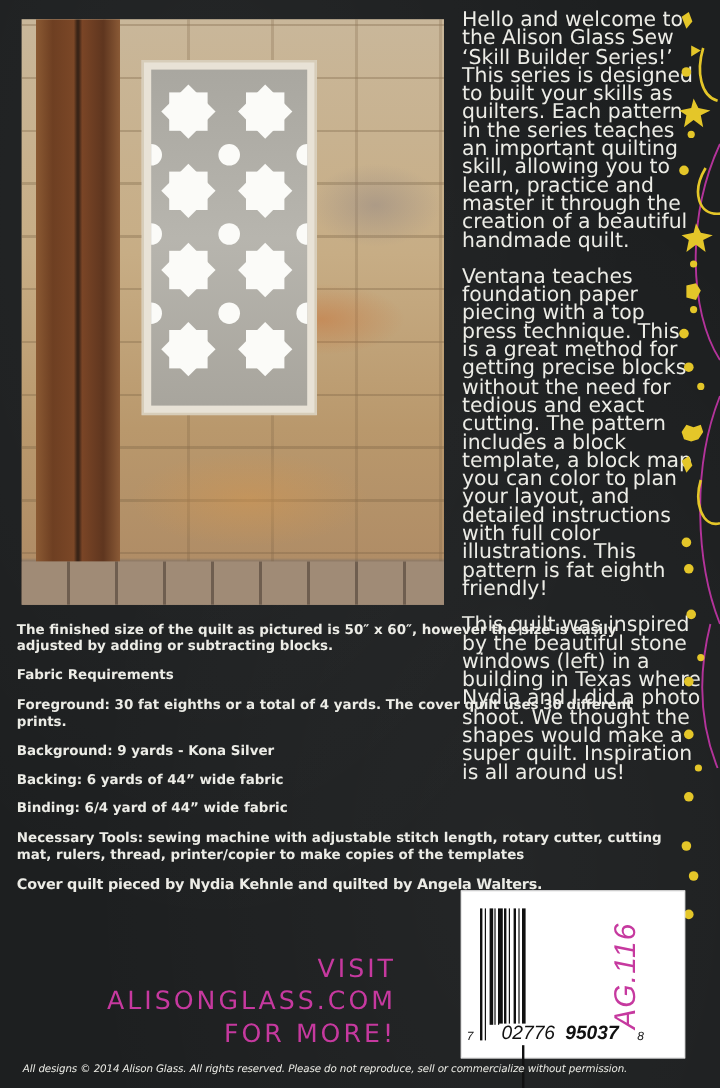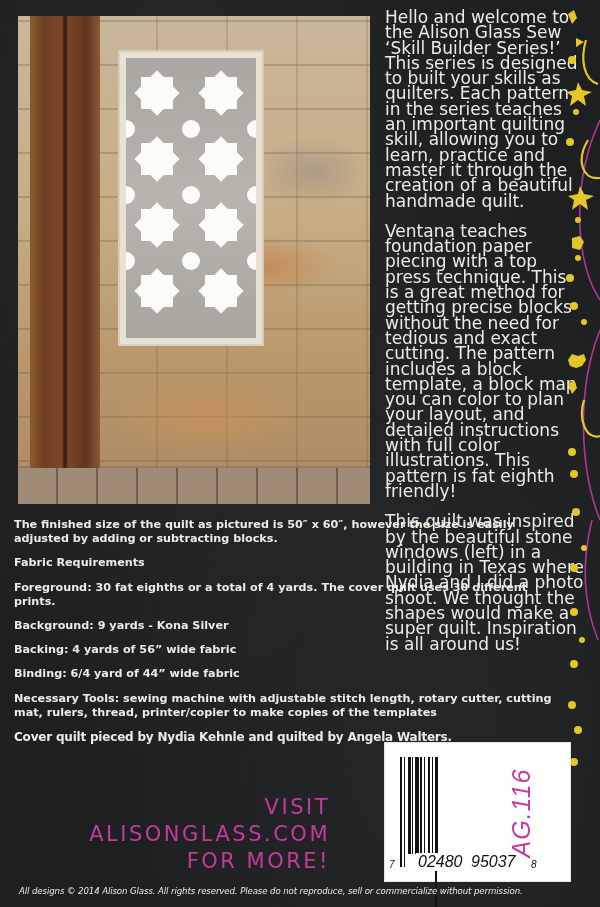--- a/index.html
+++ b/index.html
@@ -99,21 +99,21 @@
   }
   .bars i { display: block; height: 100%; background: #111; }
   .bars i.short { height: 88%; }
   .bars b { display: block; height: 100%; }
   .digits {
     position: absolute; left: 4px; top: 107px; width: 150px; height: 22px;
     font-family: "Liberation Sans", sans-serif; color: #111;
   }
   .digits .d-first { position: absolute; left: 0; top: 9px; font-size: 10px; }
   .digits .d-left { position: absolute; left: 27px; top: 3px; font-size: 16px; background:#fff; padding: 0 2px; }
-  .digits .d-right { position: absolute; left: 80px; top: 3px; font-size: 16px; background:#fff; padding: 0 2px; }
+  .digits .d-right { position: absolute; left: 80px; top: 3px; font-size: 16px; background:#fff; padding: 0 2px; font-weight: bold; }
   .digits .d-last { position: absolute; left: 142px; top: 9px; font-size: 10px; }
   .sku {
     position: absolute; right: -6px; top: 56px; width: 110px; height: 28px;
     transform: rotate(-90deg); transform-origin: center;
     color: #c6399f; font-family: "Liberation Sans", sans-serif;
     font-size: 25px; letter-spacing: 1px; text-align: center;
   }
 
   
   .footer {
@@ -207,21 +207,21 @@
       <circle cx="12" cy="762" r="4"></circle>
     </g>
   </svg>
 
   
   <div class="details">
     <p>The finished size of the quilt as pictured is 50″ x 60″, however the size is easily adjusted by adding or subtracting blocks.</p>
     <p>Fabric Requirements</p>
     <p>Foreground: 30 fat eighths or a total of 4 yards. The cover quilt uses 30 different prints.</p>
     <p>Background: 9 yards - Kona Silver</p>
-    <p>Backing: 4 yards of 56” wide fabric</p>
+    <p>Backing: 6 yards of 44” wide fabric</p>
     <p>Binding: 6/4 yard of 44” wide fabric</p>
     <p>Necessary Tools: sewing machine with adjustable stitch length, rotary cutter, cutting mat, rulers, thread, printer/copier to make copies of the templates</p>
     <p class="credit">Cover quilt pieced by Nydia Kehnle and quilted by Angela Walters.</p>
   </div>
 
   
   <div class="visit">
     <span>VISIT</span>
     <span>ALISONGLASS.COM</span>
     <span>FOR MORE!</span>
@@ -249,21 +249,21 @@
       <i class="short" style="width:1px"></i>
         <b style="width:2px"></b>
         <i class="short" style="width:3px">
           <b style="width:2px"></b>
       <i class="short" style="width:2px"></i>
 
     </i>
       </div><i class="short" style="width:3px">
     <div class="digits">
       <span class="d-first">7</span>
-      <span class="d-left">02480</span>
+      <span class="d-left">02776</span>
       <span class="d-right">95037</span>
       <span class="d-last">8</span>
     </div>
     <div class="sku">AG.116</div>
   </i></div><i class="short" style="width:3px">
 
   
   <div class="footer">All designs © 2014 Alison Glass. All rights reserved. Please do not reproduce, sell or commercialize without permission.</div>
 </i></div><i class="short" style="width:3px">
 

